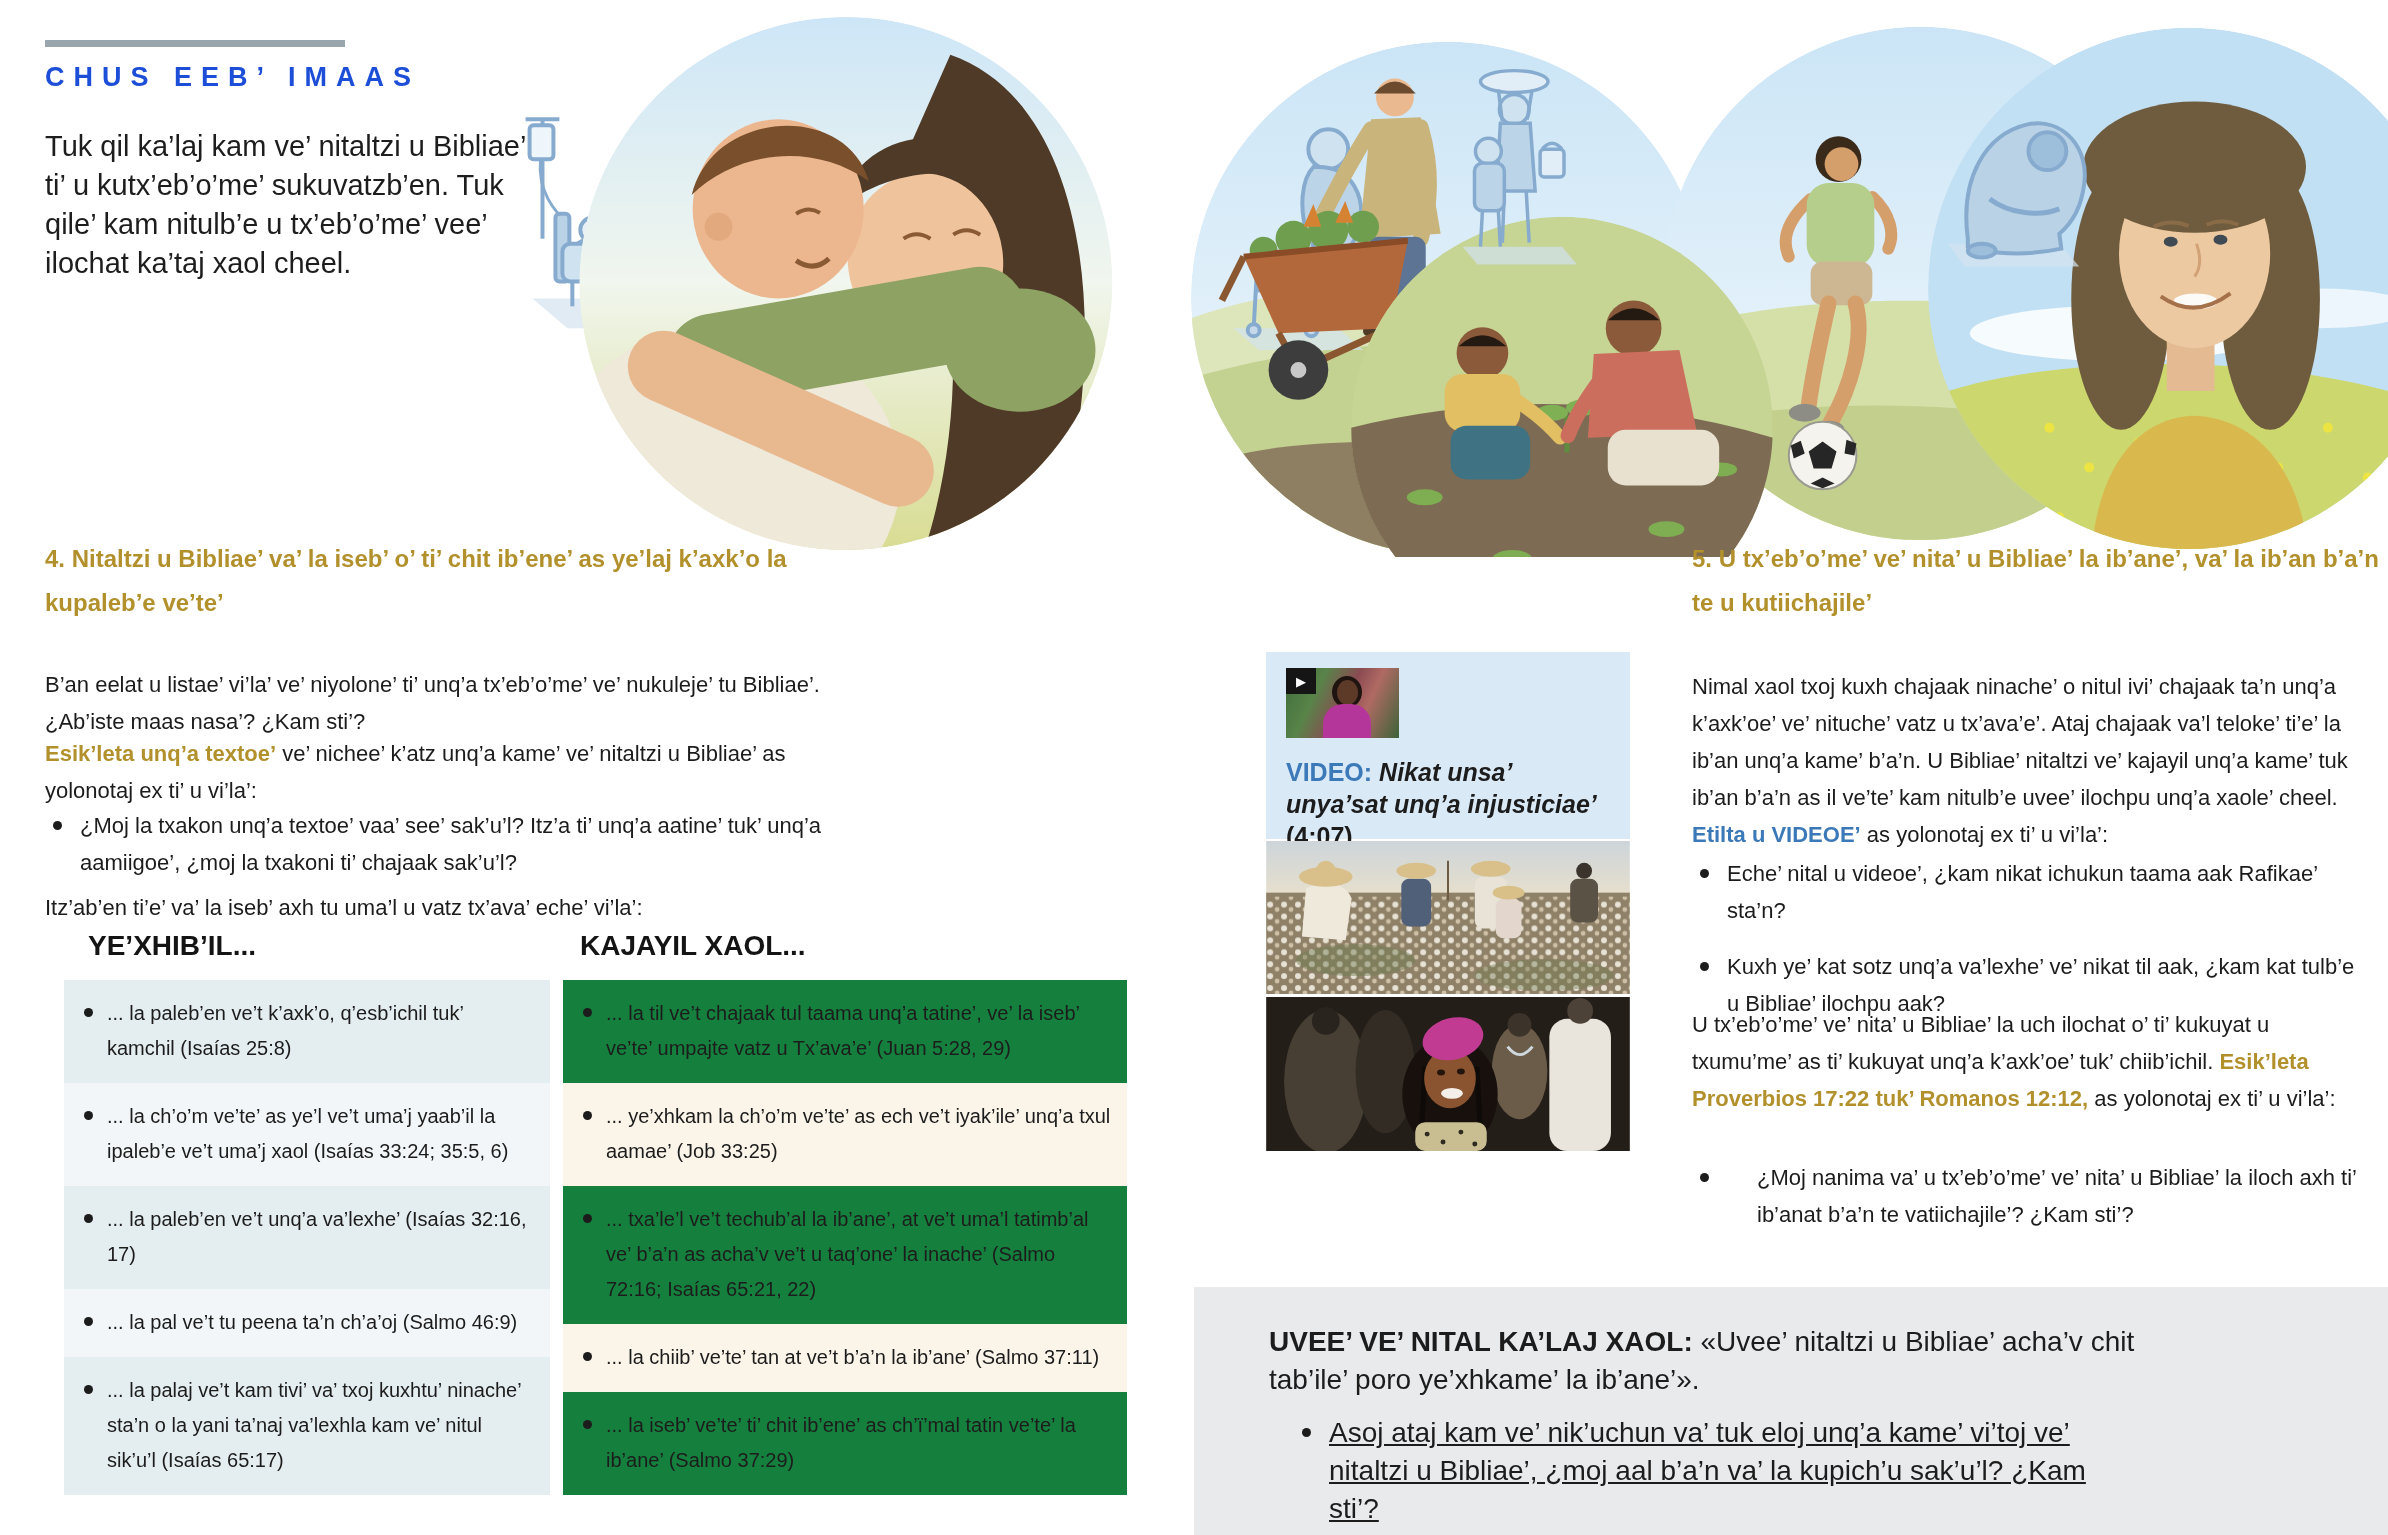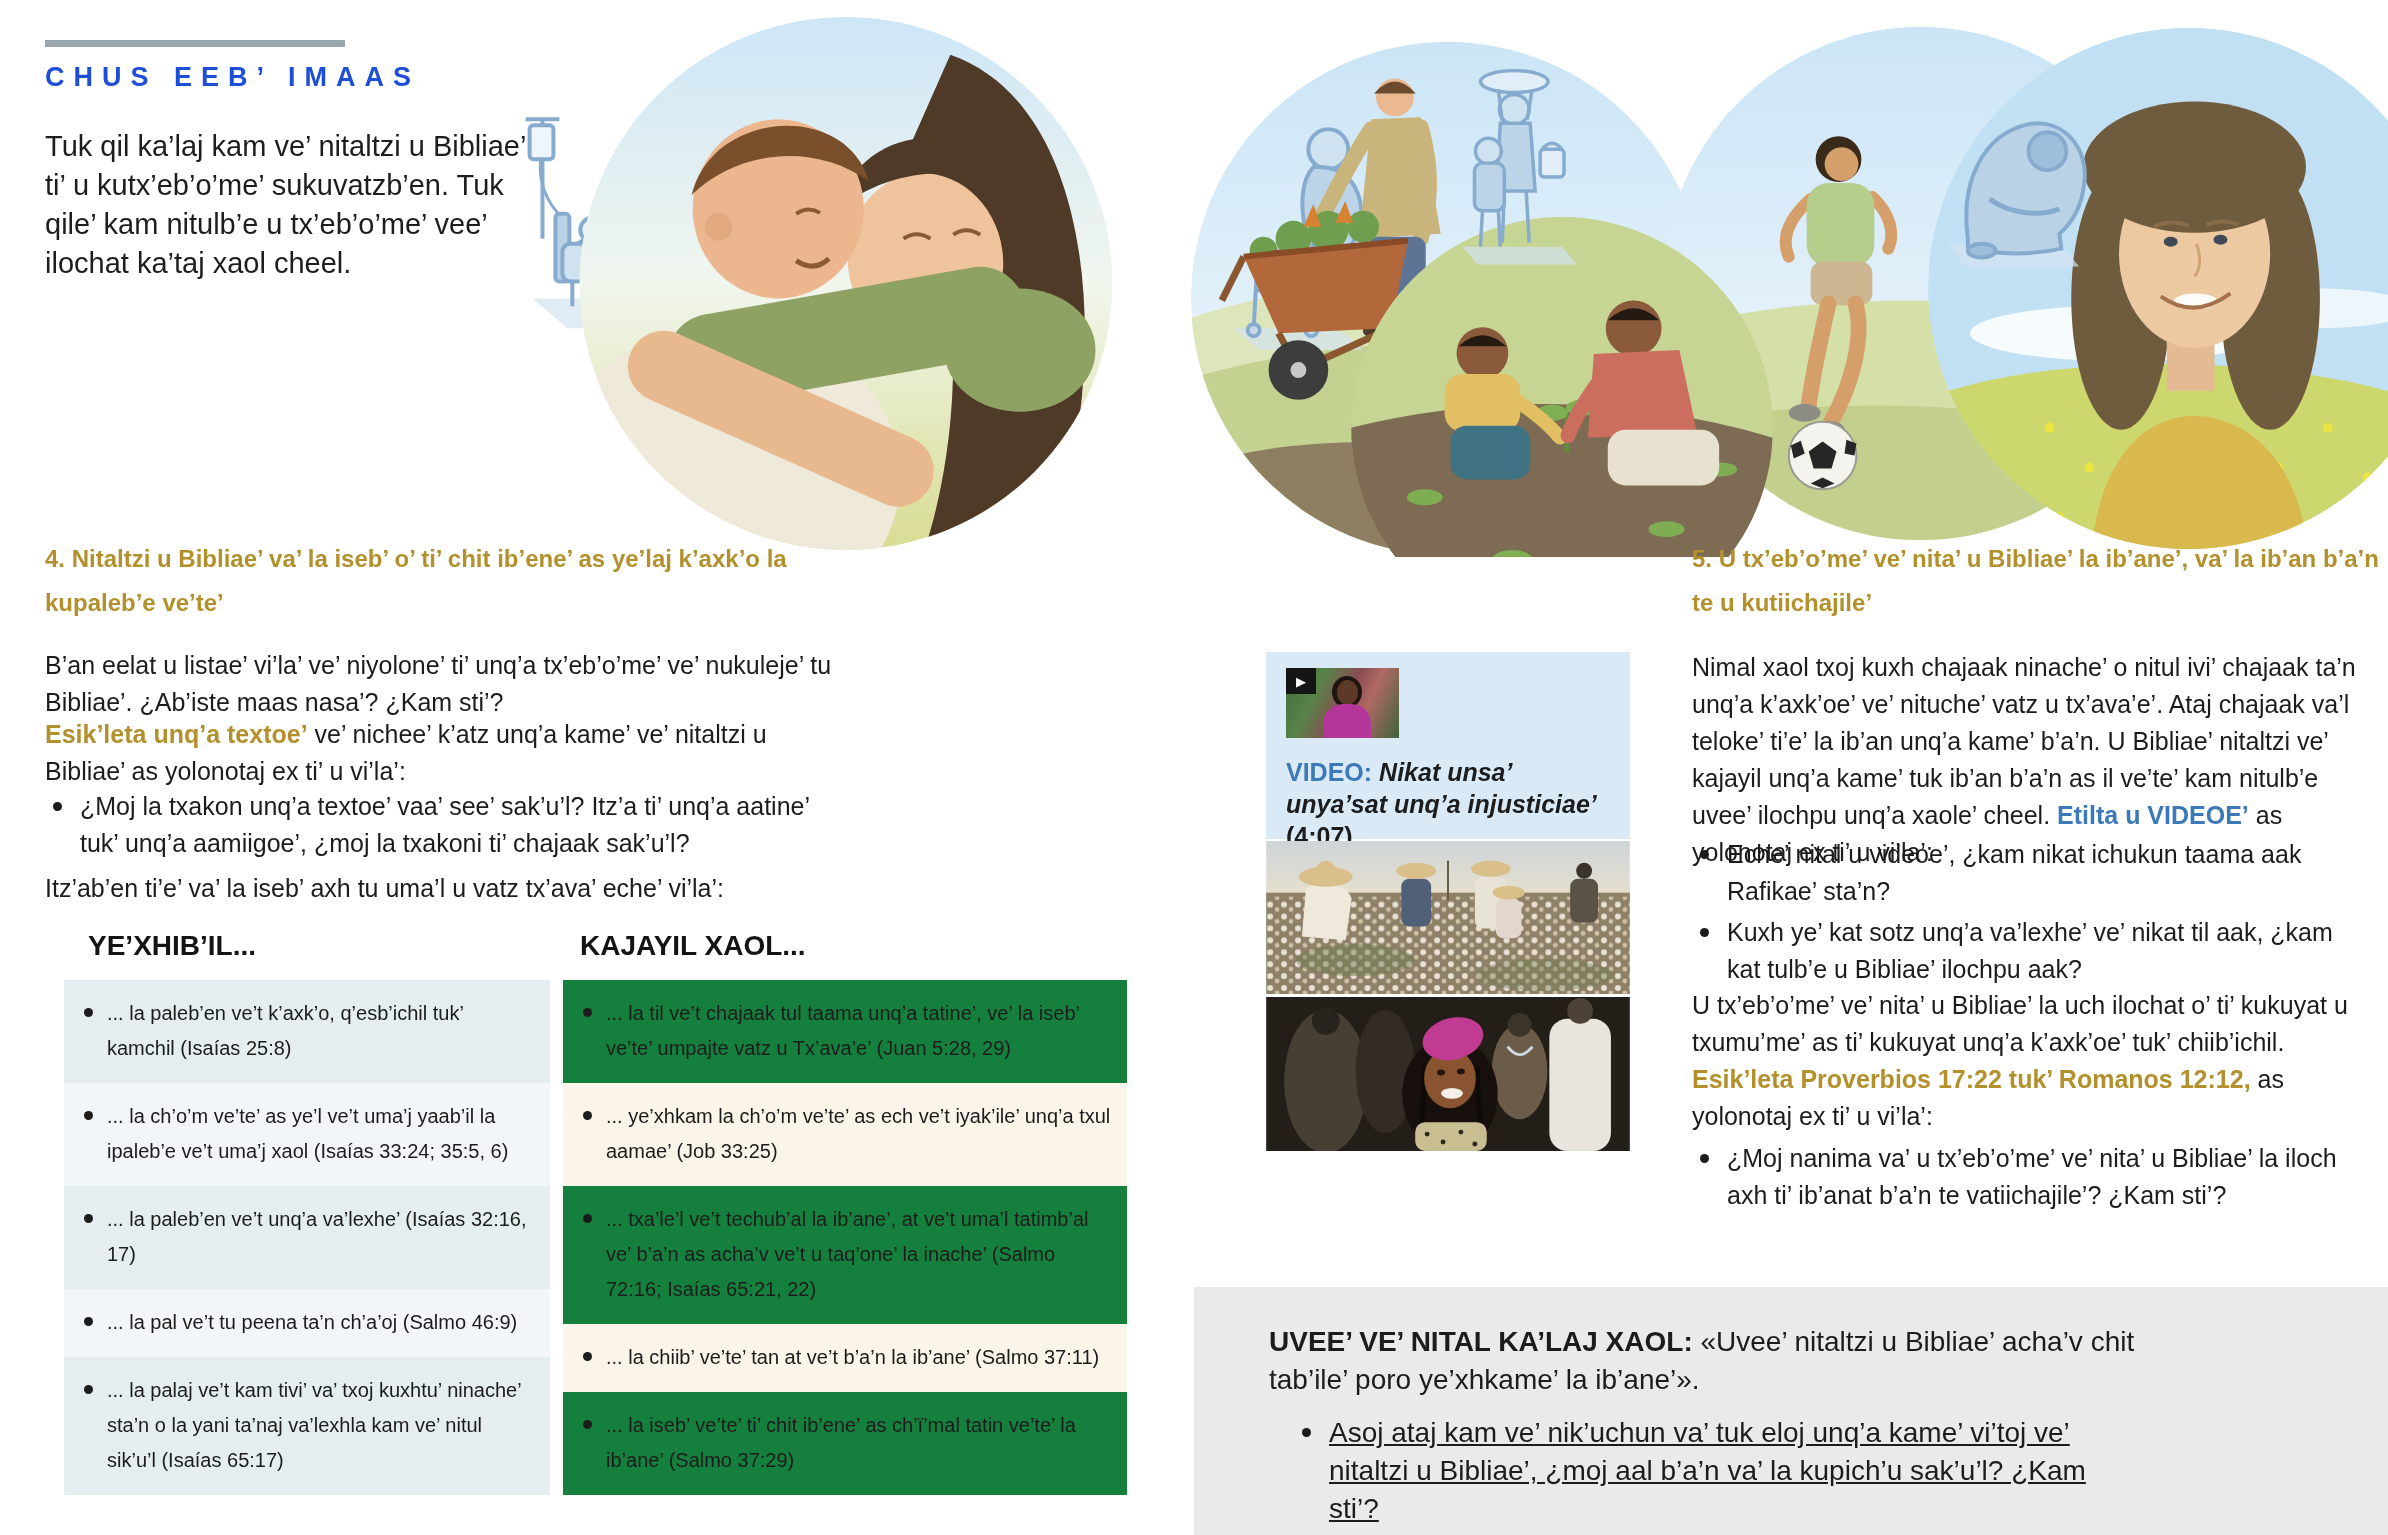--- a/index.html
+++ b/index.html
@@ -10,21 +10,21 @@
 
   .kicker-rule{left:45px;top:40px;width:300px;height:7px;background:#9aa6ad;}
   .kicker{left:45px;top:62px;font-size:27px;font-weight:bold;letter-spacing:9px;color:#1d4ed8;}
   .intro{left:45px;top:127px;width:483px;font-size:29px;line-height:39px;color:#1d1d1d;}
 
   .banner{left:368px;top:0;width:2020px;height:557px;}
 
   .sec-heading{font-size:24px;line-height:44px;font-weight:bold;color:#b2902b;}
   .s4-heading{left:45px;top:537px;width:776px;}
   .s5-heading{left:1692px;top:537px;width:687px;}
-  .body{font-size:25px;line-height:37px;}
+  .body{font-size:22px;line-height:37px;margin-top:19px;}
   .s4-p1{left:45px;top:647px;width:806px;}
   .s4-p2{left:45px;top:716px;width:806px;}
   .s4-b1{left:45px;top:788px;width:796px;}
   .s4-p3{left:45px;top:870px;width:806px;}
   .goldbold{color:#b2902b;font-weight:bold;}
   .bluebold{color:#3b79b8;font-weight:bold;}
 
   .bullet-row{display:flex;}
   .bdot{width:9px;height:9px;border-radius:50%;background:#1c1c1c;margin:14px 18px 0 8px;flex:none;}
 
@@ -52,21 +52,21 @@
   .vcaption{position:absolute;left:20px;top:104px;width:328px;font-size:25px;line-height:32px;font-weight:bold;}
   .vtitle{font-style:italic;color:#1c1c1c;}
 
   .photo{left:1266px;width:364px;overflow:hidden;}
   .photo1{top:841px;height:153px;}
   .photo2{top:997px;height:154px;}
 
   .s5-p1{left:1692px;top:649px;width:673px;}
   .s5-bullets{left:1692px;top:836px;width:673px;}
   .s5-p2{left:1692px;top:987px;width:673px;}
-  .s5-b3{left:1692px;top:1140px;width:673px;}
+  .s5-b3{left:1692px;top:1140px;width:673px;gap:30px;}
   .s5-bullets .bullet-row{margin-bottom:4px;}
 
   .summary{left:1194px;top:1287px;width:1194px;height:249px;background:#e8eaec;}
   .sum-text{position:absolute;left:75px;top:36px;width:876px;font-size:28px;line-height:38px;}
   .sum-lead{font-weight:bold;}
   .sum-bullet{position:absolute;left:100px;top:127px;width:826px;font-size:28px;line-height:38px;text-decoration:underline;}
 </style>
 </head>
 <body>
 

